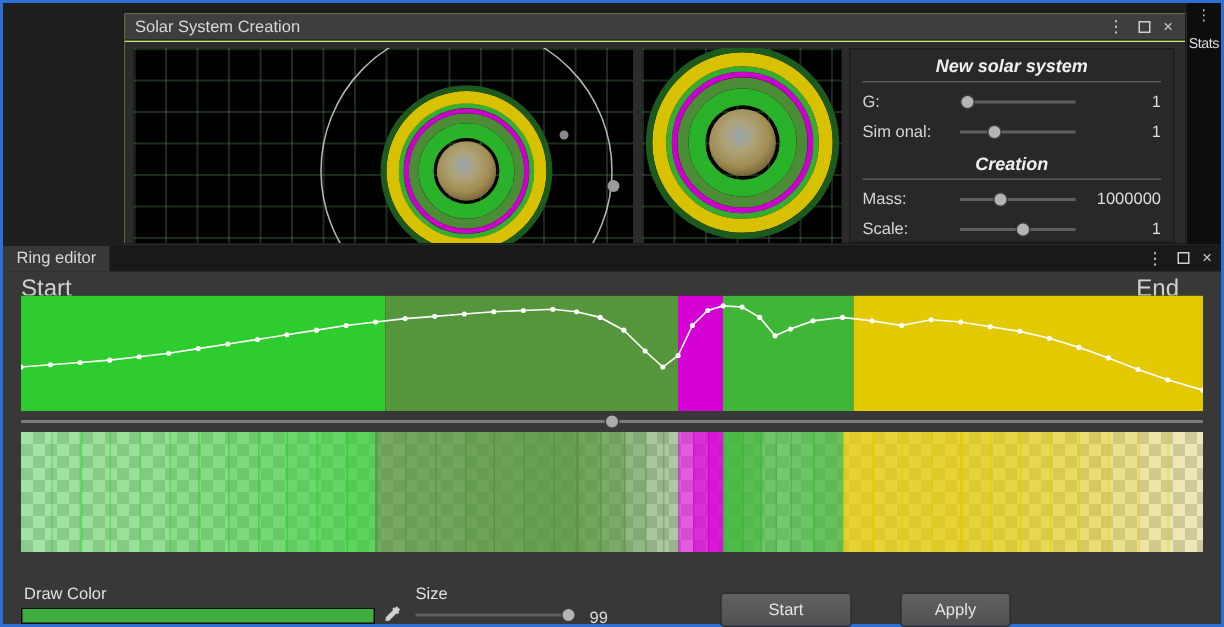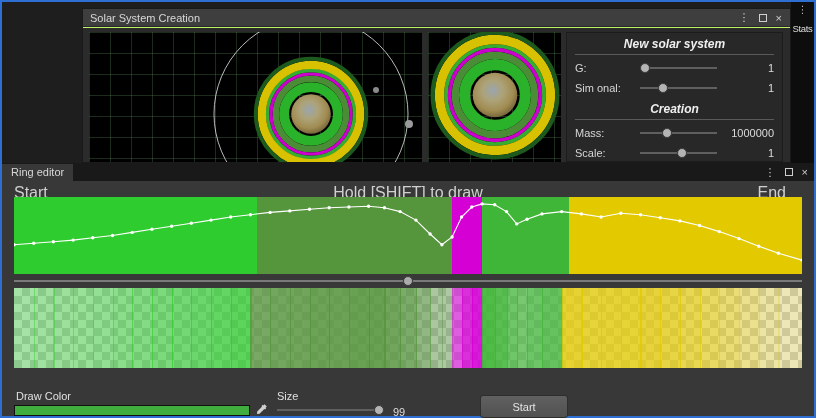--- a/index.html
+++ b/index.html
@@ -179,21 +179,20 @@
       <div class="re-tab">Ring editor</div>
       <span class="win-icons">
         <span>⋮</span>
         <span class="icon-sq"></span>
         <span>×</span>
       </span>
     </div>
     <div class="re-body">
       <div class="re-labels">
         <span class="start">Start</span>
-        <span class="hint">Hold [SHIFT] to draw</span>
         <span class="end">End</span>
       </div>
       <div class="band">
         <div class="band-segs">
             <div style="flex: 0 0 30.8%; background: rgb(46, 204, 46);"></div>
             <div style="flex: 0 0 24.8%; background: rgb(85, 149, 60);"></div>
             <div style="flex: 0 0 3.8%; background: rgb(212, 0, 212);"></div>
             <div style="flex: 0 0 11%; background: rgb(63, 182, 55);"></div>
             <div style="flex: 0 0 29.6%; background: rgb(227, 202, 0);"></div>
           </div>
@@ -308,17 +307,18 @@
             <path d="M8.5 1.2 L10.8 3.5 9.6 4.7 10.2 5.3 9 6.5 8.4 5.9 3.5 10.8 1 11 1.2 8.5 6.1 3.6 5.5 3 6.7 1.8 7.3 2.4 Z" fill="#cfcfcf"></path>
           </svg>
         </div>
         <div class="size-label">Size</div>
         <div class="size-slider">
           <div class="track"></div>
           <div class="handle" style="left: calc(96% - 5px);"></div>
         </div>
         <div class="size-value">99</div>
         <div class="btn btn-undo">Start</div>
+        <div class="btn btn-apply">Apply</div>
       </div>
     </div>
   </div>
 
 </div>
 
 </body></html>

